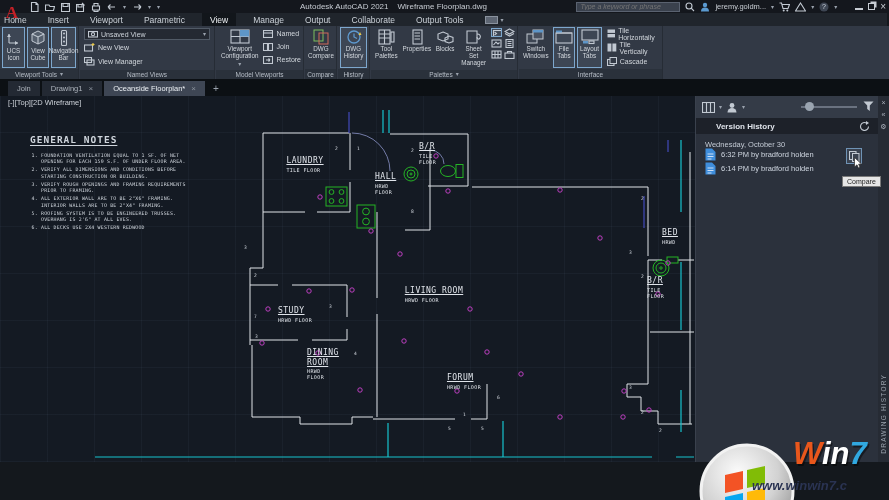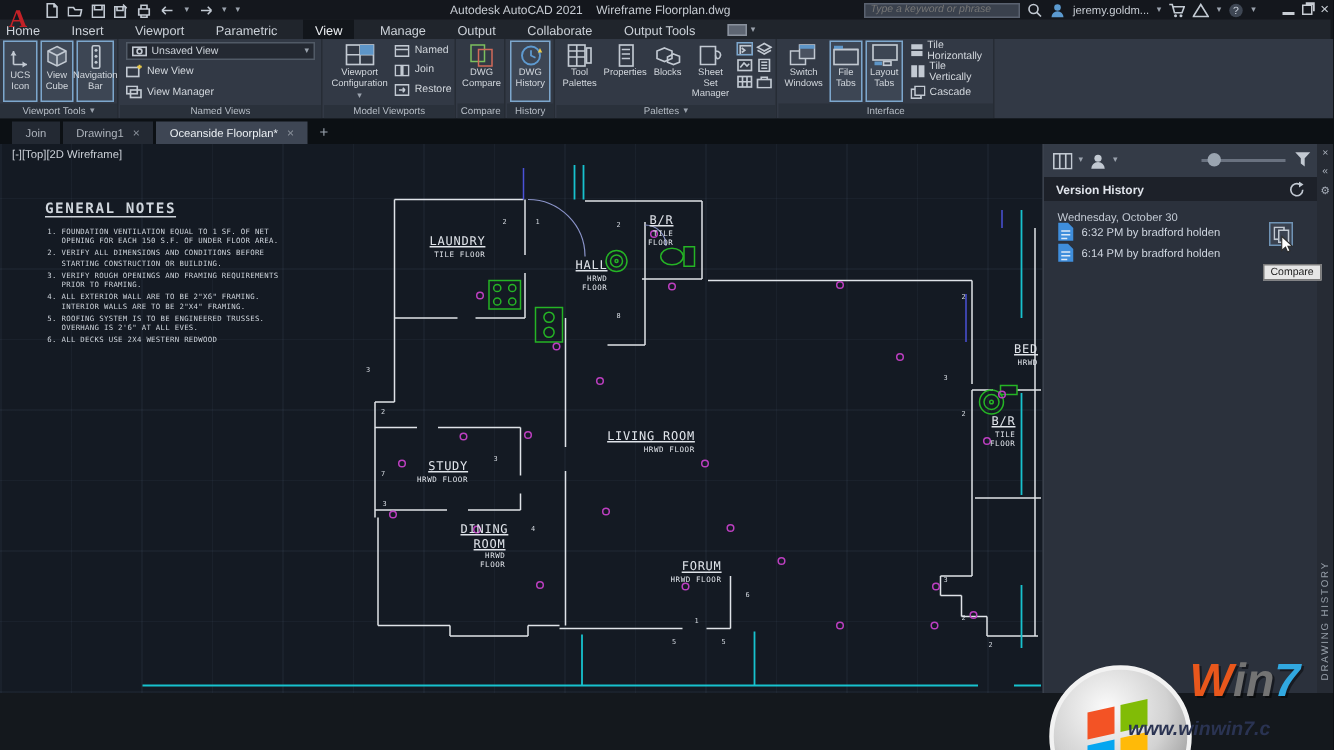--- a/index.html
+++ b/index.html
@@ -56,33 +56,33 @@
   .canvas{position:absolute;left:0;top:96px;width:695px;height:366px;background:#141a23;overflow:hidden;
     background-image:
       repeating-linear-gradient(0deg,rgba(130,155,190,.055) 0 1px,transparent 1px 47px),
       repeating-linear-gradient(90deg,rgba(130,155,190,.055) 0 1px,transparent 1px 47px);}
   .vp-label{position:absolute;left:8px;top:2px;font-size:7.5px;color:#ccd1d8;}
   .notes{position:absolute;left:30px;top:38px;width:158px;color:#cfd5dc;font-family:"DejaVu Sans Mono",monospace;}
   .notes h3{font-size:9.5px;letter-spacing:1px;text-decoration:underline;text-underline-offset:2px;margin-bottom:7px;font-weight:bold;}
   .notes ol{font-size:4.9px;line-height:1.32;padding-left:11px;letter-spacing:.2px;}
   .notes li{margin-bottom:1.5px;}
   .plan-svg{position:absolute;left:0;top:0;}
-  .rm{position:absolute;transform:translateX(-50%);text-align:right;color:#e0e4ea;font-family:"DejaVu Sans Mono",monospace;line-height:1.2;}
+  .rm{position:absolute;transform:translateX(-50%);text-align:left;color:#e0e4ea;font-family:"DejaVu Sans Mono",monospace;line-height:1.2;}
   .rm .rm-name{display:block;font-size:8px;letter-spacing:.5px;text-decoration:underline;text-underline-offset:1px;}
   .rm .rm-floor{display:block;font-size:5px;letter-spacing:.4px;margin-top:1px;}
   .rm.narrow{width:30px;}
   .tag{position:absolute;font-size:4.6px;color:#d4d9e0;font-family:"DejaVu Sans Mono",monospace;}
 
   
   .palette{position:absolute;left:695px;top:96px;width:183px;height:366px;background:#2b313c;border-left:1px solid #3a414d;}
   .pal-toolbar{position:relative;height:22px;background:#343b47;display:flex;align-items:center;padding:0 6px;gap:4px;}
   .pal-slider{position:absolute;left:105px;top:10px;width:56px;height:2px;background:#6a7280;}
   .pal-knob{position:absolute;left:109px;top:6px;width:9px;height:9px;border-radius:50%;background:#9aa4b0;}
   .pal-header{height:16px;background:#1d2129;display:flex;align-items:center;padding:0 8px;}
-  .pal-title{font-size:8px;font-weight:bold;color:#dfe3ea;flex:1;}
+  .pal-title{font-size:8px;font-weight:bold;color:#dfe3ea;flex:1;margin-left:12px;}
   .pal-date{position:absolute;left:9px;top:44px;font-size:7.5px;color:#c3cad4;}
   .pal-entry{position:absolute;left:9px;display:flex;align-items:center;gap:5px;font-size:7.5px;color:#cfd6e0;}
   .cmp-btn{position:absolute;left:150px;top:52px;width:16px;height:16px;background:#3a4250;border:1px solid #6f93b5;
     display:flex;align-items:center;justify-content:center;}
   .cursor{position:absolute;left:158px;top:61px;z-index:5;}
   .tooltip{position:absolute;left:146px;top:80px;background:#e6e6e6;border:1px solid #7a7a7a;color:#1c1c1c;
     font-size:7px;padding:1px 4px;z-index:4;}
 
   
   .strip{position:absolute;left:878px;top:96px;width:11px;height:366px;background:#262b34;}
@@ -98,21 +98,21 @@
   .t-cur{left:60px;} .t-dur{left:762px;}
   .pbar{position:absolute;left:95px;top:13px;width:670px;height:11px;background:#8c8c8c;display:flex;}
   .pb-played{width:303px;background:#1878b4;} .pb-buffer{width:165px;background:#ffffff;}
   .spk{position:absolute;left:820px;top:8px;} .fs{position:absolute;left:850px;top:9px;}
 
   
   .wm{position:absolute;z-index:30;}
   .wm-badge{left:699px;top:441px;}
   .wm-brand{left:793px;top:438px;font-size:31px;font-weight:bold;font-style:italic;line-height:1;
     text-shadow:1.5px 1.5px 0 rgba(0,0,0,.45);white-space:nowrap;}
-  .wm-brand .c0{color:#e8571c;} .wm-brand .c1{color:#737373;} .wm-brand .c2{color:#31a8e0;}
+  .wm-brand .c0{color:#e8571c;} .wm-brand .c1{color:#ffffff;} .wm-brand .c2{color:#31a8e0;}
   .wm-url{left:752px;top:478px;font-size:13px;font-weight:bold;font-style:italic;color:#2a3352;white-space:nowrap;}
 
   svg{display:block;}
   .s{stroke:#c2c9d2;fill:none;stroke-width:1.1px;}
 </style>
 </head>
 <body>
 
 <div id="screen">
 

